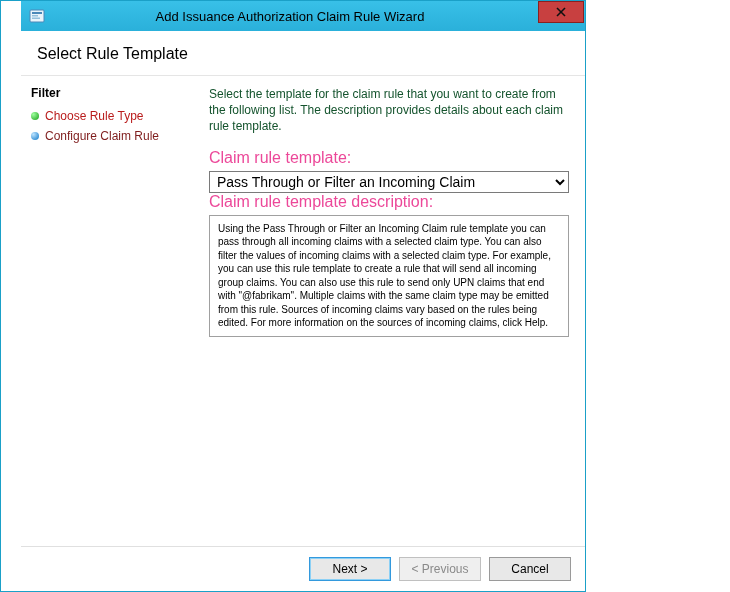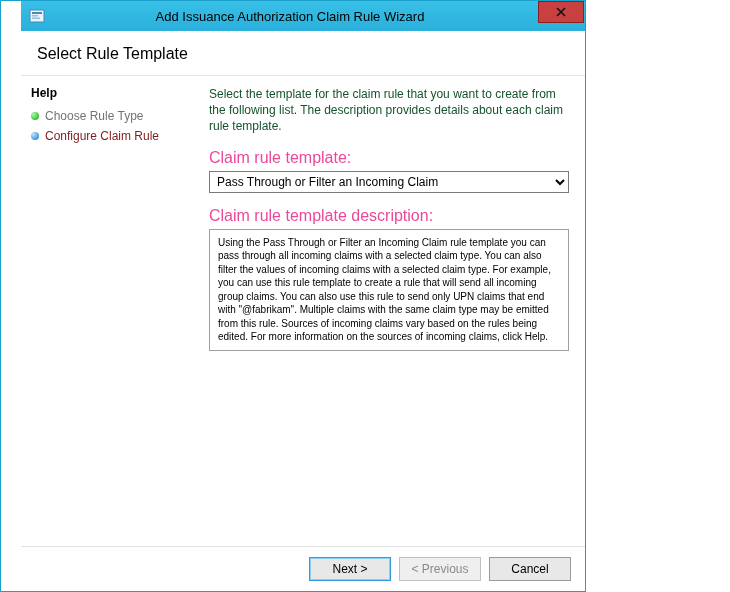--- a/index.html
+++ b/index.html
@@ -73,21 +73,21 @@
     margin-bottom: 6px;
   }
   .sidebar .step {
     display: flex;
     align-items: center;
     gap: 6px;
     padding: 3px 0;
     font-size: 12px;
     color: #7f1d1d;
   }
-  .sidebar .step.current { color: #737373; }
+  .sidebar .step.current { color: #b91c1c; }
   .bullet-current {
     width: 8px; height: 8px; border-radius: 50%;
     background: radial-gradient(circle at 30% 30%, #9fff9f, #1aa01a);
     flex-shrink: 0;
   }
   .bullet-pending {
     width: 8px; height: 8px; border-radius: 50%;
     background: radial-gradient(circle at 30% 30%, #bde4ff, #1078c8);
     flex-shrink: 0;
   }
@@ -104,25 +104,24 @@
     margin-bottom: 14px;
   }
   .label {
     font-size: 16px;
     margin-bottom: 4px;
     color: #ec4899;
   }
   .select {
     width: 100%;
     height: 22px;
-    font-size: 12px;
+    font-size: 14px;
     border: 1px solid #7a7a7a;
     padding: 1px 3px;
     background: #fff;
-    margin-bottom: 14px;
   }
   .descbox {
     border: 1px solid #a0a0a0;
     padding: 6px 8px;
     font-size: 10px;
     line-height: 1.35;
     color: #000;
     background: #fff;
   }
   .footer {
@@ -174,21 +173,21 @@
         <line x1="9" y1="1" x2="1" y2="9" stroke="#101010" stroke-width="1.6"></line>
       </svg>
     </div>
   </div>
 
   <div class="header">Select Rule Template</div>
 
   <div class="body">
 
     <div class="sidebar">
-      <div class="steps-title">Help</div>
+      <div class="steps-title">Filter</div>
       <div class="step current">
         <span class="bullet-current"></span>
         <span>Choose Rule Type</span>
       </div>
       <div class="step">
         <span class="bullet-pending"></span>
         <span>Configure Claim Rule</span>
       </div>
     </div>
 

